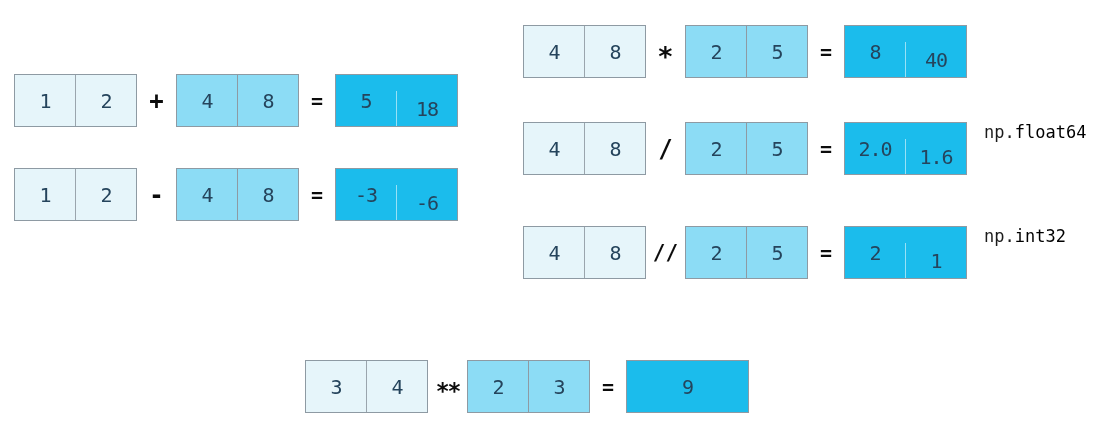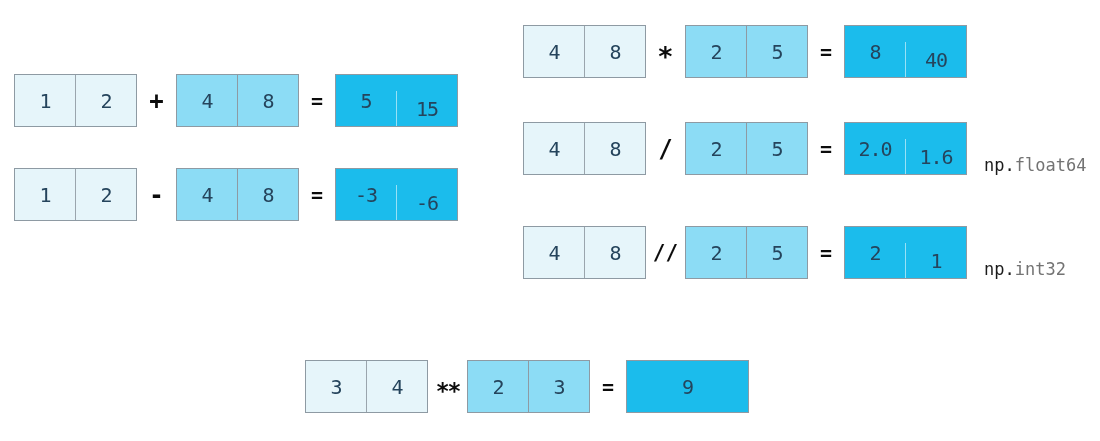--- a/index.html
+++ b/index.html
@@ -52,47 +52,47 @@
     width:36px;
     display:flex;
     align-items:center;
     justify-content:center;
     font-weight:700;
     font-size:20px;
     color:#0c0c0c;
   }
   .dtype{
     display:flex;
-    align-items:flex-end;
+    align-items:flex-start;
     margin-left:17px;
     font-size:17px;
     white-space:nowrap;
   }
   .dtype .np{color:#1b1b1b;}
-  .dtype .dt{color:#737373;}
+  .dtype .dt{color:#000000;}
 </style>
 </head>
 <body>
 
 <div id="canvas">
 
   <div class="row" style="left:14px;top:74px;">
     <div class="arr light">
       <div class="cell">1</div>
       <div class="cell">2</div>
     </div>
     <div class="op">+</div>
     <div class="arr mid">
       <div class="cell">4</div>
       <div class="cell">8</div>
     </div>
     <div class="eq">=</div>
     <div class="arr result">
       <div class="cell">5</div>
-      <div class="cell">15</div>
+      <div class="cell">18</div>
     </div>
   </div>
 
   <div class="row" style="left:14px;top:168px;">
     <div class="arr light">
       <div class="cell">1</div>
       <div class="cell">2</div>
     </div>
     <div class="op">-</div>
     <div class="arr mid">

